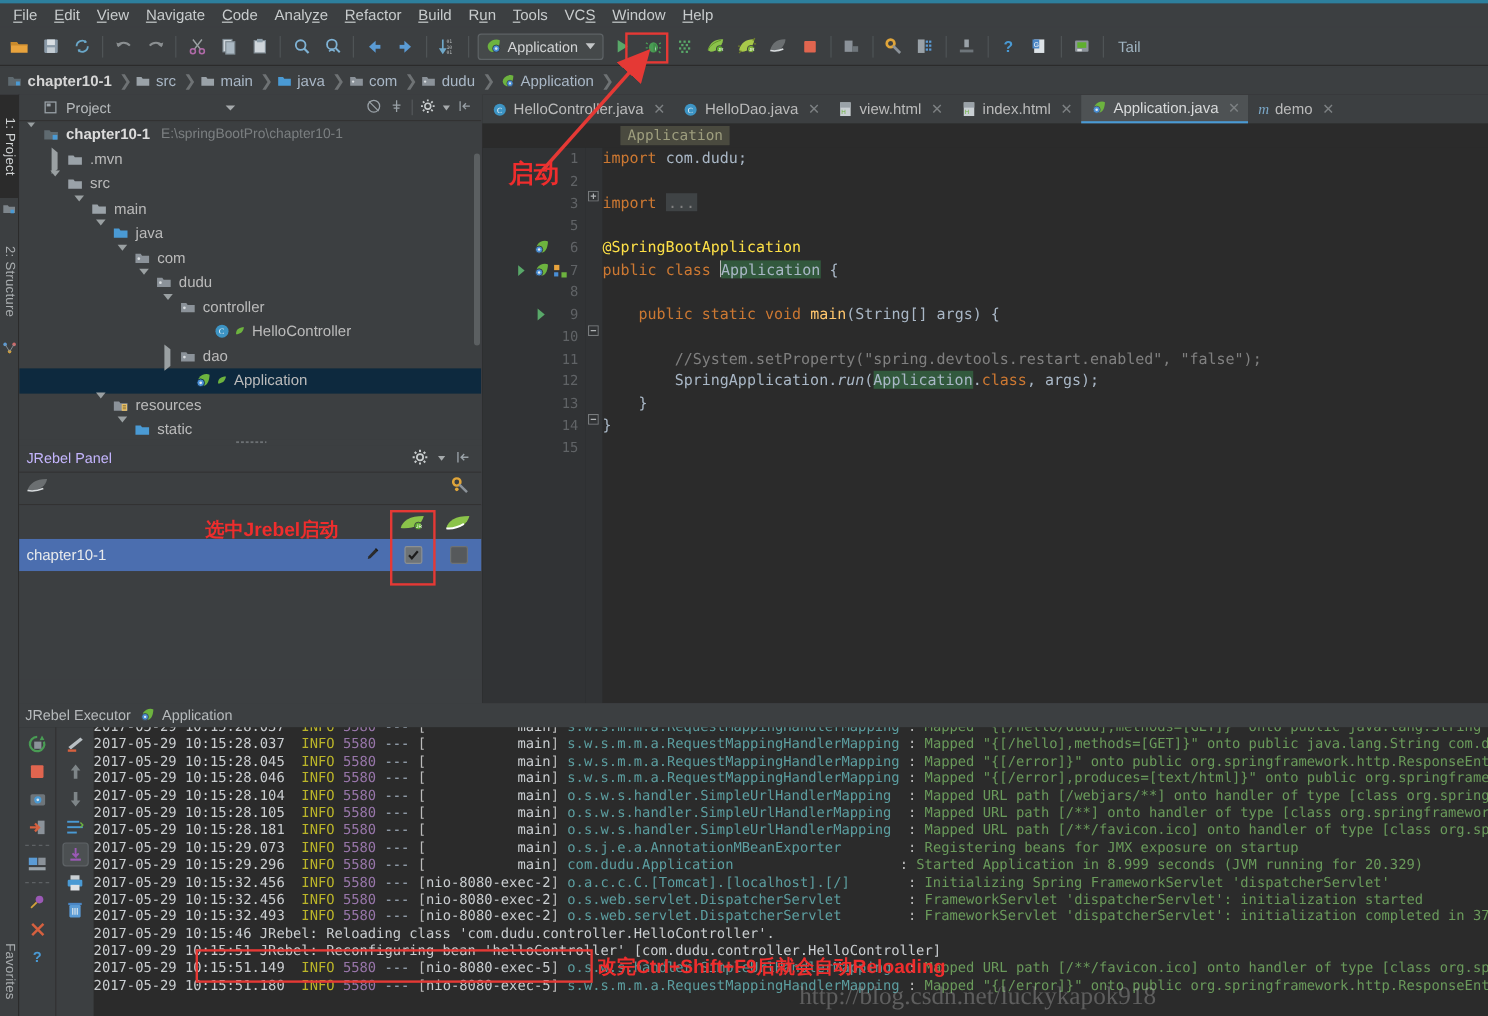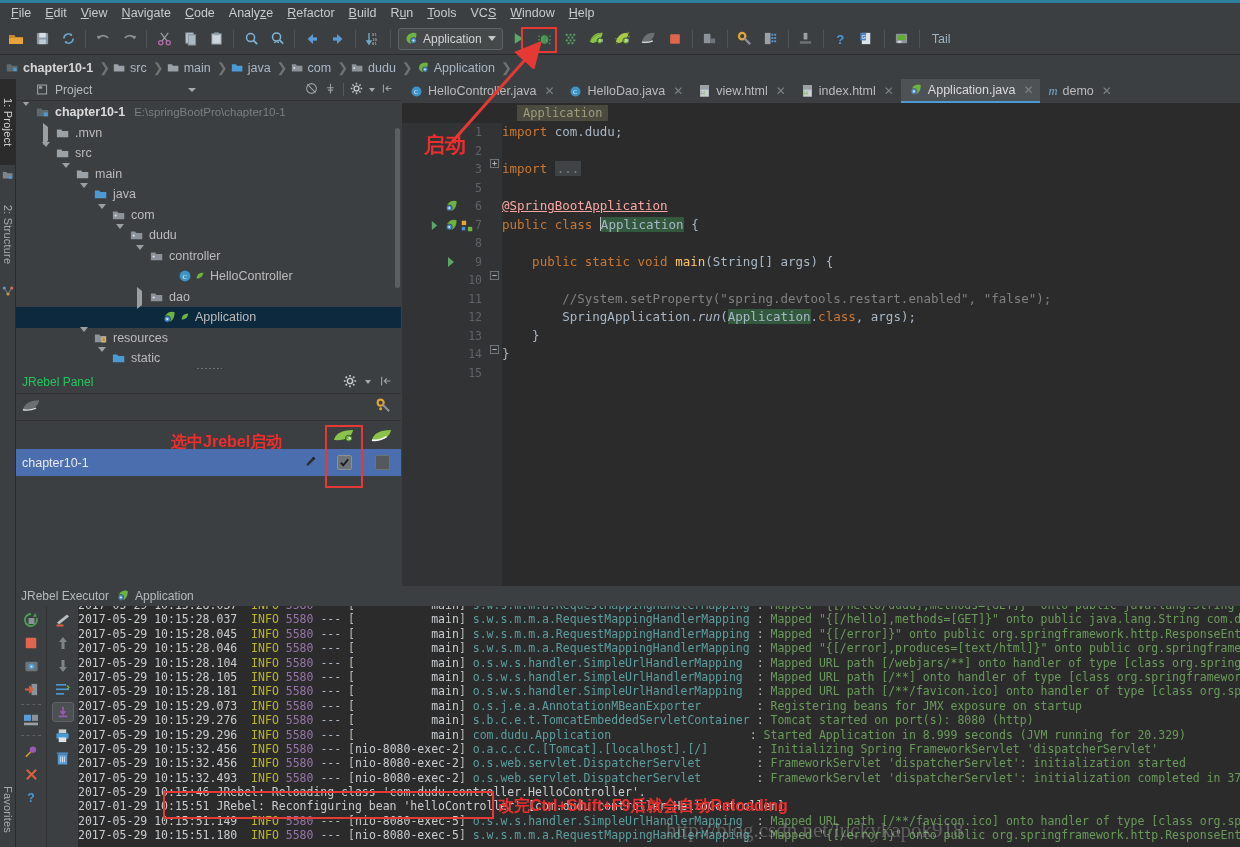--- a/index.html
+++ b/index.html
@@ -87,21 +87,21 @@
   .tname { margin-left:5px; }
   .tname.bold { font-weight:bold; color:#dcdcdc; }
   .tpath { margin-left:9px; color:#7b7f81; font-size:11.5px; }
   .scroll-v { position:absolute; right:1px; top:26px; width:5px; height:160px; background:#5b5f61; border-radius:3px; }
   .proj-divider { position:absolute; left:16px; top:366px; width:385px; height:5px; background:#3c3f41; }
   .proj-divider .grip { position:absolute; left:50%; top:1px; transform:translateX(-50%); width:26px; height:3px;
      background-image:radial-gradient(#6d7174 40%, transparent 41%); background-size:4px 3px; }
 
   
   .jr-panel { position:absolute; left:16px; top:371px; width:385px; height:215px; background:#3c3f41; }
-  .jr-head { height:23px; display:flex; align-items:center; padding-left:6px; font-size:12px; color:#22c55e;
+  .jr-head { height:23px; display:flex; align-items:center; padding-left:6px; font-size:12px; color:#c4b5fd;
              border-bottom:1px solid #323232; }
   .jr-head-right { margin-left:auto; display:flex; align-items:center; gap:8px; padding-right:8px; }
   .jr-toolbar { height:27px; display:flex; align-items:center; padding-left:6px; border-bottom:1px solid #323232; background:#3c3f41;}
   .jr-toolbar .jr-right { margin-left:auto; padding-right:9px; }
   .jr-colhead { height:28px; display:flex; align-items:center; position:relative; background:#3c3f41; }
   .jr-colhead .c1 { flex:1; }
   .jr-colhead .c2 { width:38px; display:flex; align-items:center; justify-content:center; }
   .jr-colhead .c3 { width:38px; display:flex; align-items:center; justify-content:center; }
   .jr-row { height:27px; display:flex; align-items:center; background:#4b6eaf; color:#e8eaec; font-size:12.5px; }
   .jr-row .c1 { flex:1; padding-left:6px; display:flex; align-items:center; }
@@ -124,21 +124,21 @@
   .bcrumb2 .chip { background:#4a4a3f; color:#9e9e7e; font-size:12px; padding:1px 6px;
                    font-family:"DejaVu Sans Mono", monospace; }
   .code-area { position:relative; height:463px; background:#2b2b2b; overflow:hidden;
                font-family:"DejaVu Sans Mono", monospace; font-size:12.5px; }
   .gutter { position:absolute; left:0; top:0; width:86px; height:463px; background:#313335; }
   .gut-line { height:18.5px; text-align:right; padding-right:6px; color:#606366; font-size:11.5px; line-height:18.5px; }
   .fold-col { position:absolute; left:86px; top:0; width:14px; height:463px; background:#313335; }
   .code-lines { position:absolute; left:100px; top:0; right:0; }
   .cl { height:18.5px; line-height:18.5px; white-space:pre; color:#a9b7c6; }
   .kw { color:#cc7832; }
-  .ann { color:#fca5a5;text-decoration:underline; }
+  .ann { color:#fde047; }
   .cmt { color:#808080; }
   .cls { color:#a9b7c6; }
   .mth { color:#ffc66d; }
   .hl { background:#32593d; }
   .imp-chip { background:#3f4345; color:#808080; padding:0 2px; }
   .caret { display:inline-block; width:1px; height:14px; background:#bbbbbb; vertical-align:-2px; }
   .gut-icon { position:absolute; }
 
   
   .console-wrap { position:absolute; left:16px; top:586px; width:1224px; height:261px; background:#3c3f41; }
@@ -1005,27 +1005,26 @@
         <div class="log-clip">
           <div style="position:absolute; left:0; top:-8px; width:100%;">
             <div class="logline"><span class="l-ts">2017-05-29 10:15:28.037</span>  <span class="l-lvl">INFO</span> <span class="l-pid">5580</span> <span class="l-dash">---</span> [           <span class="l-thread">main</span>] <span class="l-logger">s.w.s.m.m.a.RequestMappingHandlerMapping</span> : <span class="l-msg">Mapped "{[/hello/dudu],methods=[GET]}" onto public java.lang.String c</span></div>
             <div class="logline"><span class="l-ts">2017-05-29 10:15:28.037</span>  <span class="l-lvl">INFO</span> <span class="l-pid">5580</span> <span class="l-dash">---</span> [           <span class="l-thread">main</span>] <span class="l-logger">s.w.s.m.m.a.RequestMappingHandlerMapping</span> : <span class="l-msg">Mapped "{[/hello],methods=[GET]}" onto public java.lang.String com.du</span></div>
             <div class="logline"><span class="l-ts">2017-05-29 10:15:28.045</span>  <span class="l-lvl">INFO</span> <span class="l-pid">5580</span> <span class="l-dash">---</span> [           <span class="l-thread">main</span>] <span class="l-logger">s.w.s.m.m.a.RequestMappingHandlerMapping</span> : <span class="l-msg">Mapped "{[/error]}" onto public org.springframework.http.ResponseEnti</span></div>
             <div class="logline"><span class="l-ts">2017-05-29 10:15:28.046</span>  <span class="l-lvl">INFO</span> <span class="l-pid">5580</span> <span class="l-dash">---</span> [           <span class="l-thread">main</span>] <span class="l-logger">s.w.s.m.m.a.RequestMappingHandlerMapping</span> : <span class="l-msg">Mapped "{[/error],produces=[text/html]}" onto public org.springframew</span></div>
             <div class="logline"><span class="l-ts">2017-05-29 10:15:28.104</span>  <span class="l-lvl">INFO</span> <span class="l-pid">5580</span> <span class="l-dash">---</span> [           <span class="l-thread">main</span>] <span class="l-logger">o.s.w.s.handler.SimpleUrlHandlerMapping</span>  : <span class="l-msg">Mapped URL path [/webjars/**] onto handler of type [class org.spring</span></div>
             <div class="logline"><span class="l-ts">2017-05-29 10:15:28.105</span>  <span class="l-lvl">INFO</span> <span class="l-pid">5580</span> <span class="l-dash">---</span> [           <span class="l-thread">main</span>] <span class="l-logger">o.s.w.s.handler.SimpleUrlHandlerMapping</span>  : <span class="l-msg">Mapped URL path [/**] onto handler of type [class org.springframework</span></div>
             <div class="logline"><span class="l-ts">2017-05-29 10:15:28.181</span>  <span class="l-lvl">INFO</span> <span class="l-pid">5580</span> <span class="l-dash">---</span> [           <span class="l-thread">main</span>] <span class="l-logger">o.s.w.s.handler.SimpleUrlHandlerMapping</span>  : <span class="l-msg">Mapped URL path [/**/favicon.ico] onto handler of type [class org.spr</span></div>
             <div class="logline"><span class="l-ts">2017-05-29 10:15:29.073</span>  <span class="l-lvl">INFO</span> <span class="l-pid">5580</span> <span class="l-dash">---</span> [           <span class="l-thread">main</span>] <span class="l-logger">o.s.j.e.a.AnnotationMBeanExporter</span>        : <span class="l-msg">Registering beans for JMX exposure on startup</span></div>
-            <div class="logline"><span class="l-ts">2017-05-29 10:15:29.276</span>  <span class="l-lvl">INFO</span> <span class="l-pid">5580</span> <span class="l-dash">---</span> [           <span class="l-thread">main</span>] <span class="l-logger">s.b.c.e.t.TomcatEmbeddedServletContainer</span> : <span class="l-msg">Tomcat started on port(s): 8080 (http)</span></div>
             <div class="logline"><span class="l-ts">2017-05-29 10:15:29.296</span>  <span class="l-lvl">INFO</span> <span class="l-pid">5580</span> <span class="l-dash">---</span> [           <span class="l-thread">main</span>] <span class="l-logger">com.dudu.Application</span>                    : <span class="l-msg">Started Application in 8.999 seconds (JVM running for 20.329)</span></div>
             <div class="logline"><span class="l-ts">2017-05-29 10:15:32.456</span>  <span class="l-lvl">INFO</span> <span class="l-pid">5580</span> <span class="l-dash">---</span> [<span class="l-thread">nio-8080-exec-2</span>] <span class="l-logger">o.a.c.c.C.[Tomcat].[localhost].[/]</span>       : <span class="l-msg">Initializing Spring FrameworkServlet 'dispatcherServlet'</span></div>
             <div class="logline"><span class="l-ts">2017-05-29 10:15:32.456</span>  <span class="l-lvl">INFO</span> <span class="l-pid">5580</span> <span class="l-dash">---</span> [<span class="l-thread">nio-8080-exec-2</span>] <span class="l-logger">o.s.web.servlet.DispatcherServlet</span>        : <span class="l-msg">FrameworkServlet 'dispatcherServlet': initialization started</span></div>
             <div class="logline"><span class="l-ts">2017-05-29 10:15:32.493</span>  <span class="l-lvl">INFO</span> <span class="l-pid">5580</span> <span class="l-dash">---</span> [<span class="l-thread">nio-8080-exec-2</span>] <span class="l-logger">o.s.web.servlet.DispatcherServlet</span>        : <span class="l-msg">FrameworkServlet 'dispatcherServlet': initialization completed in 37</span></div>
             <div class="logline"><span class="l-jrebel">2017-05-29 10:15:46 JRebel: Reloading class 'com.dudu.controller.HelloController'.</span></div>
-            <div class="logline"><span class="l-jrebel">2017-01-29 10:15:51 JRebel: Reconfiguring bean 'helloController' [com.dudu.controller.HelloController]</span></div>
+            <div class="logline"><span class="l-jrebel">2017-09-29 10:15:51 JRebel: Reconfiguring bean 'helloController' [com.dudu.controller.HelloController]</span></div>
             <div class="logline"><span class="l-ts">2017-05-29 10:15:51.149</span>  <span class="l-lvl">INFO</span> <span class="l-pid">5580</span> <span class="l-dash">---</span> [<span class="l-thread">nio-8080-exec-5</span>] <span class="l-logger">o.s.w.s.handler.SimpleUrlHandlerMapping</span>  : <span class="l-msg">Mapped URL path [/**/favicon.ico] onto handler of type [class org.sp</span></div>
             <div class="logline"><span class="l-ts">2017-05-29 10:15:51.180</span>  <span class="l-lvl">INFO</span> <span class="l-pid">5580</span> <span class="l-dash">---</span> [<span class="l-thread">nio-8080-exec-5</span>] <span class="l-logger">s.w.s.m.m.a.RequestMappingHandlerMapping</span> : <span class="l-msg">Mapped "{[/error]}" onto public org.springframework.http.ResponseEnt</span></div>
           </div>
         </div>
       </div>
     </div>
   </div>
 
   <div class="anno" style="left:0;top:0;width:1240px;height:847px;">
 

